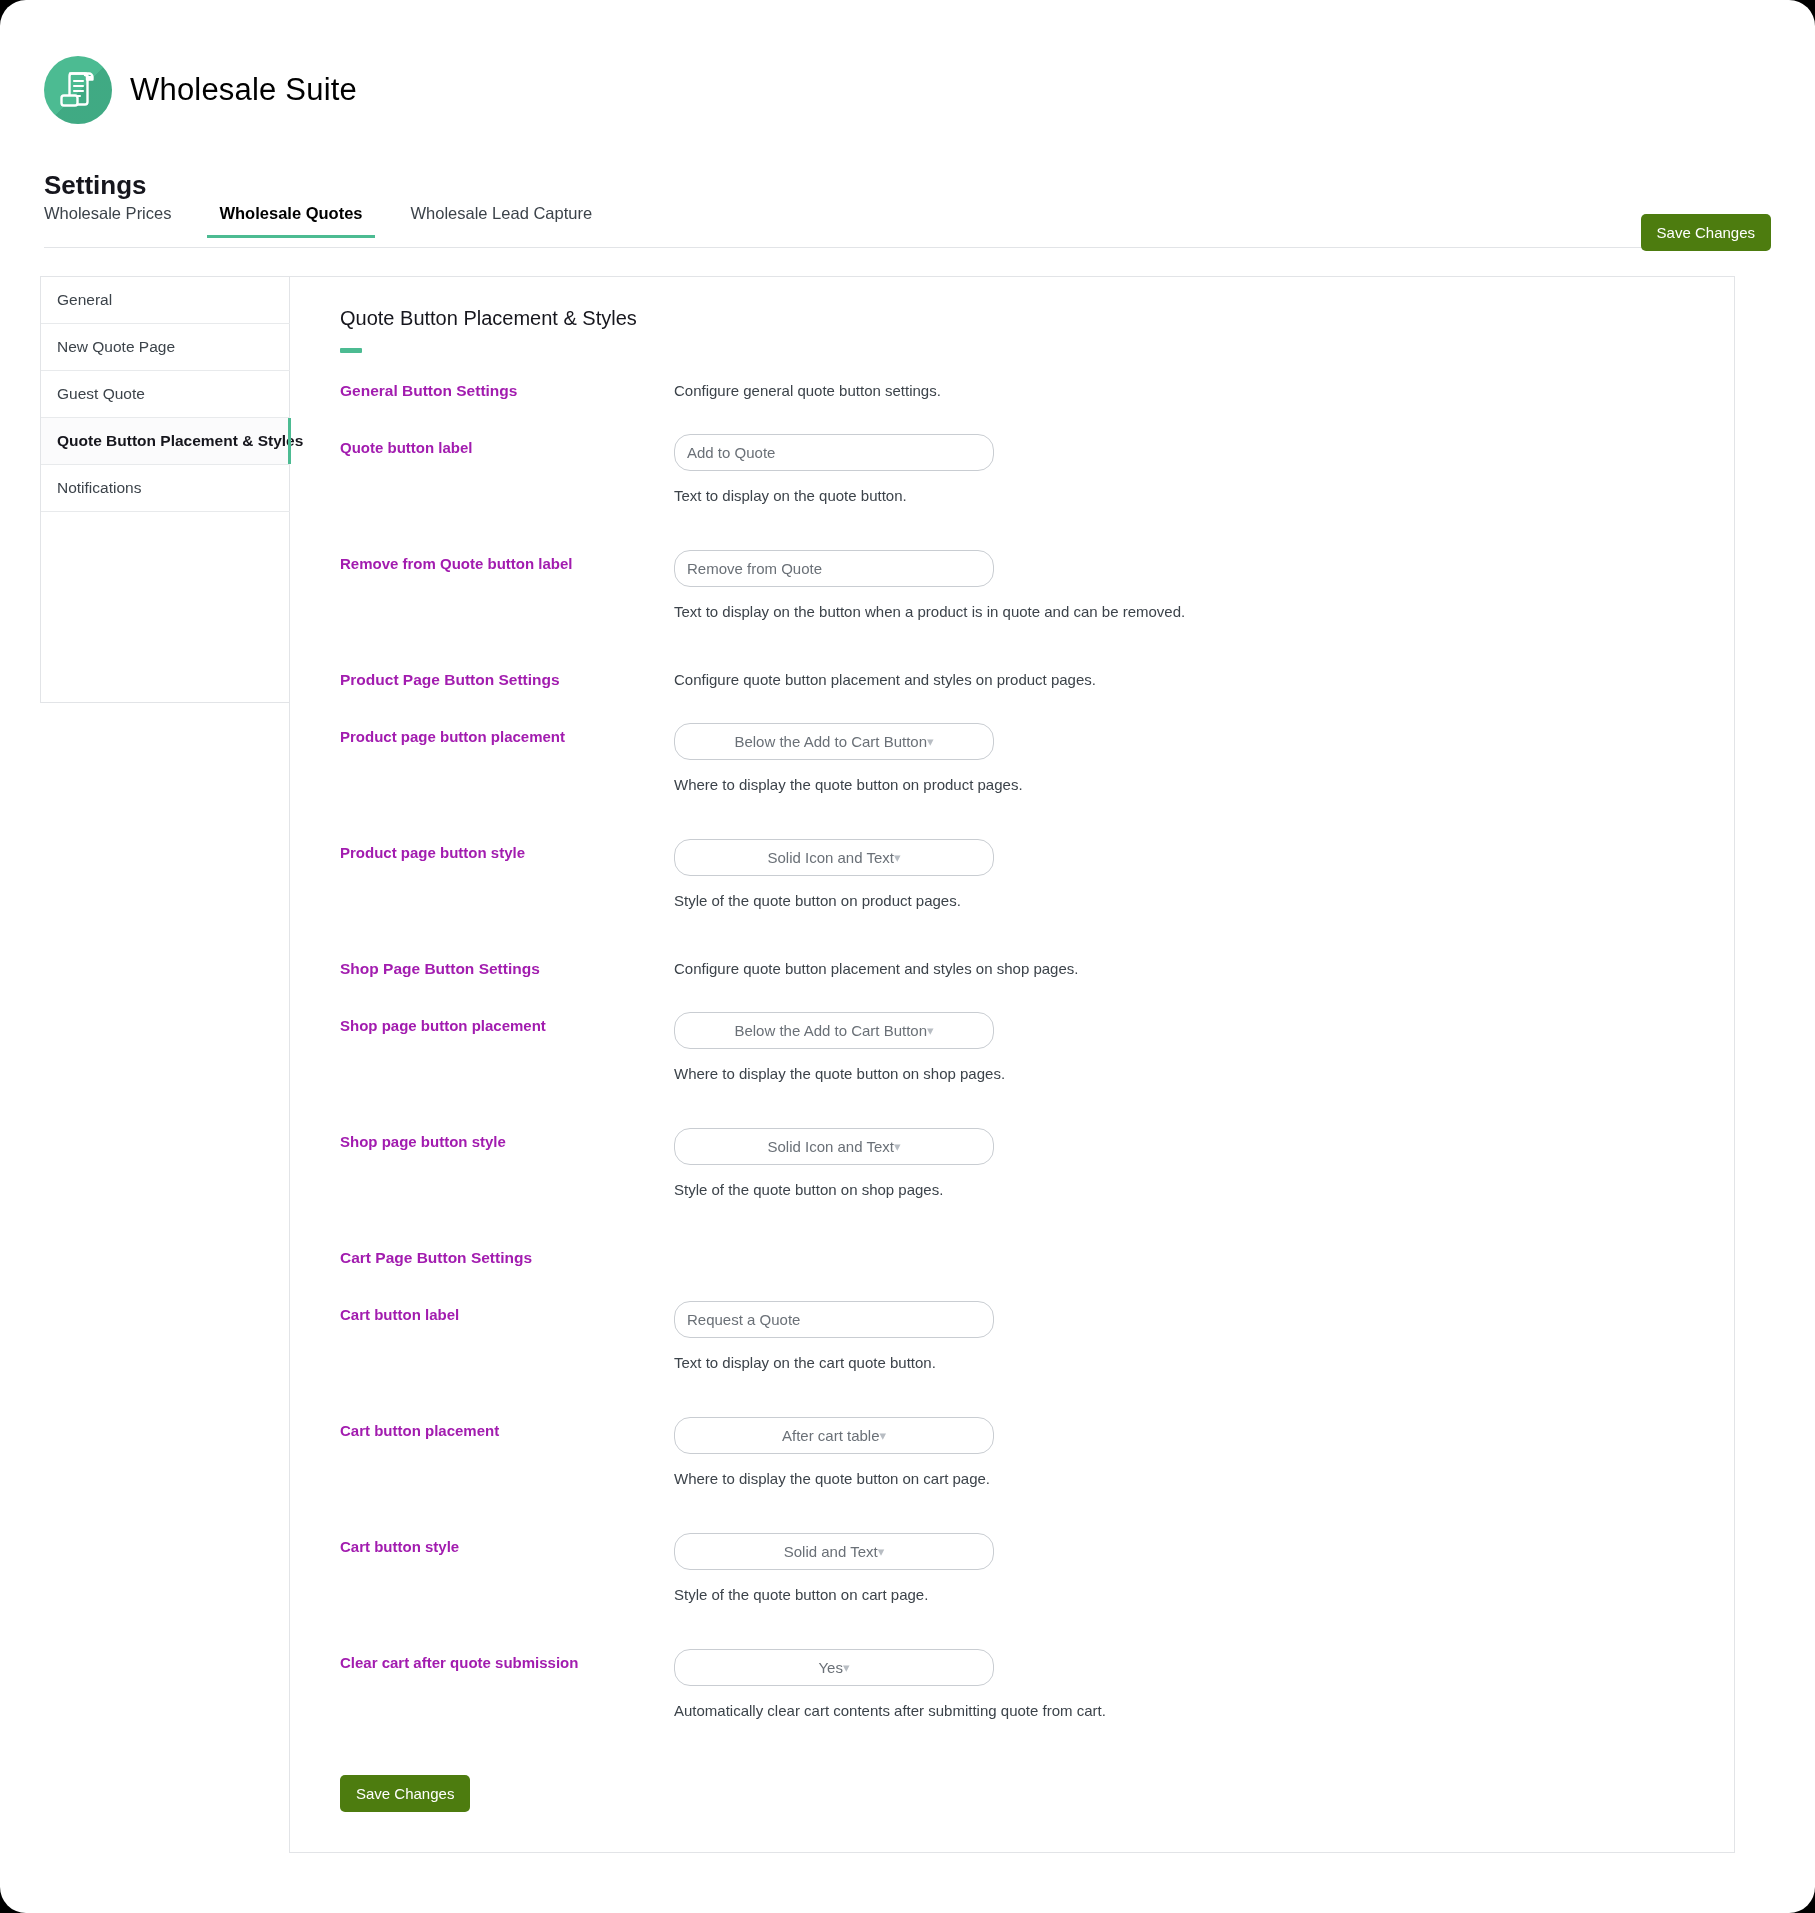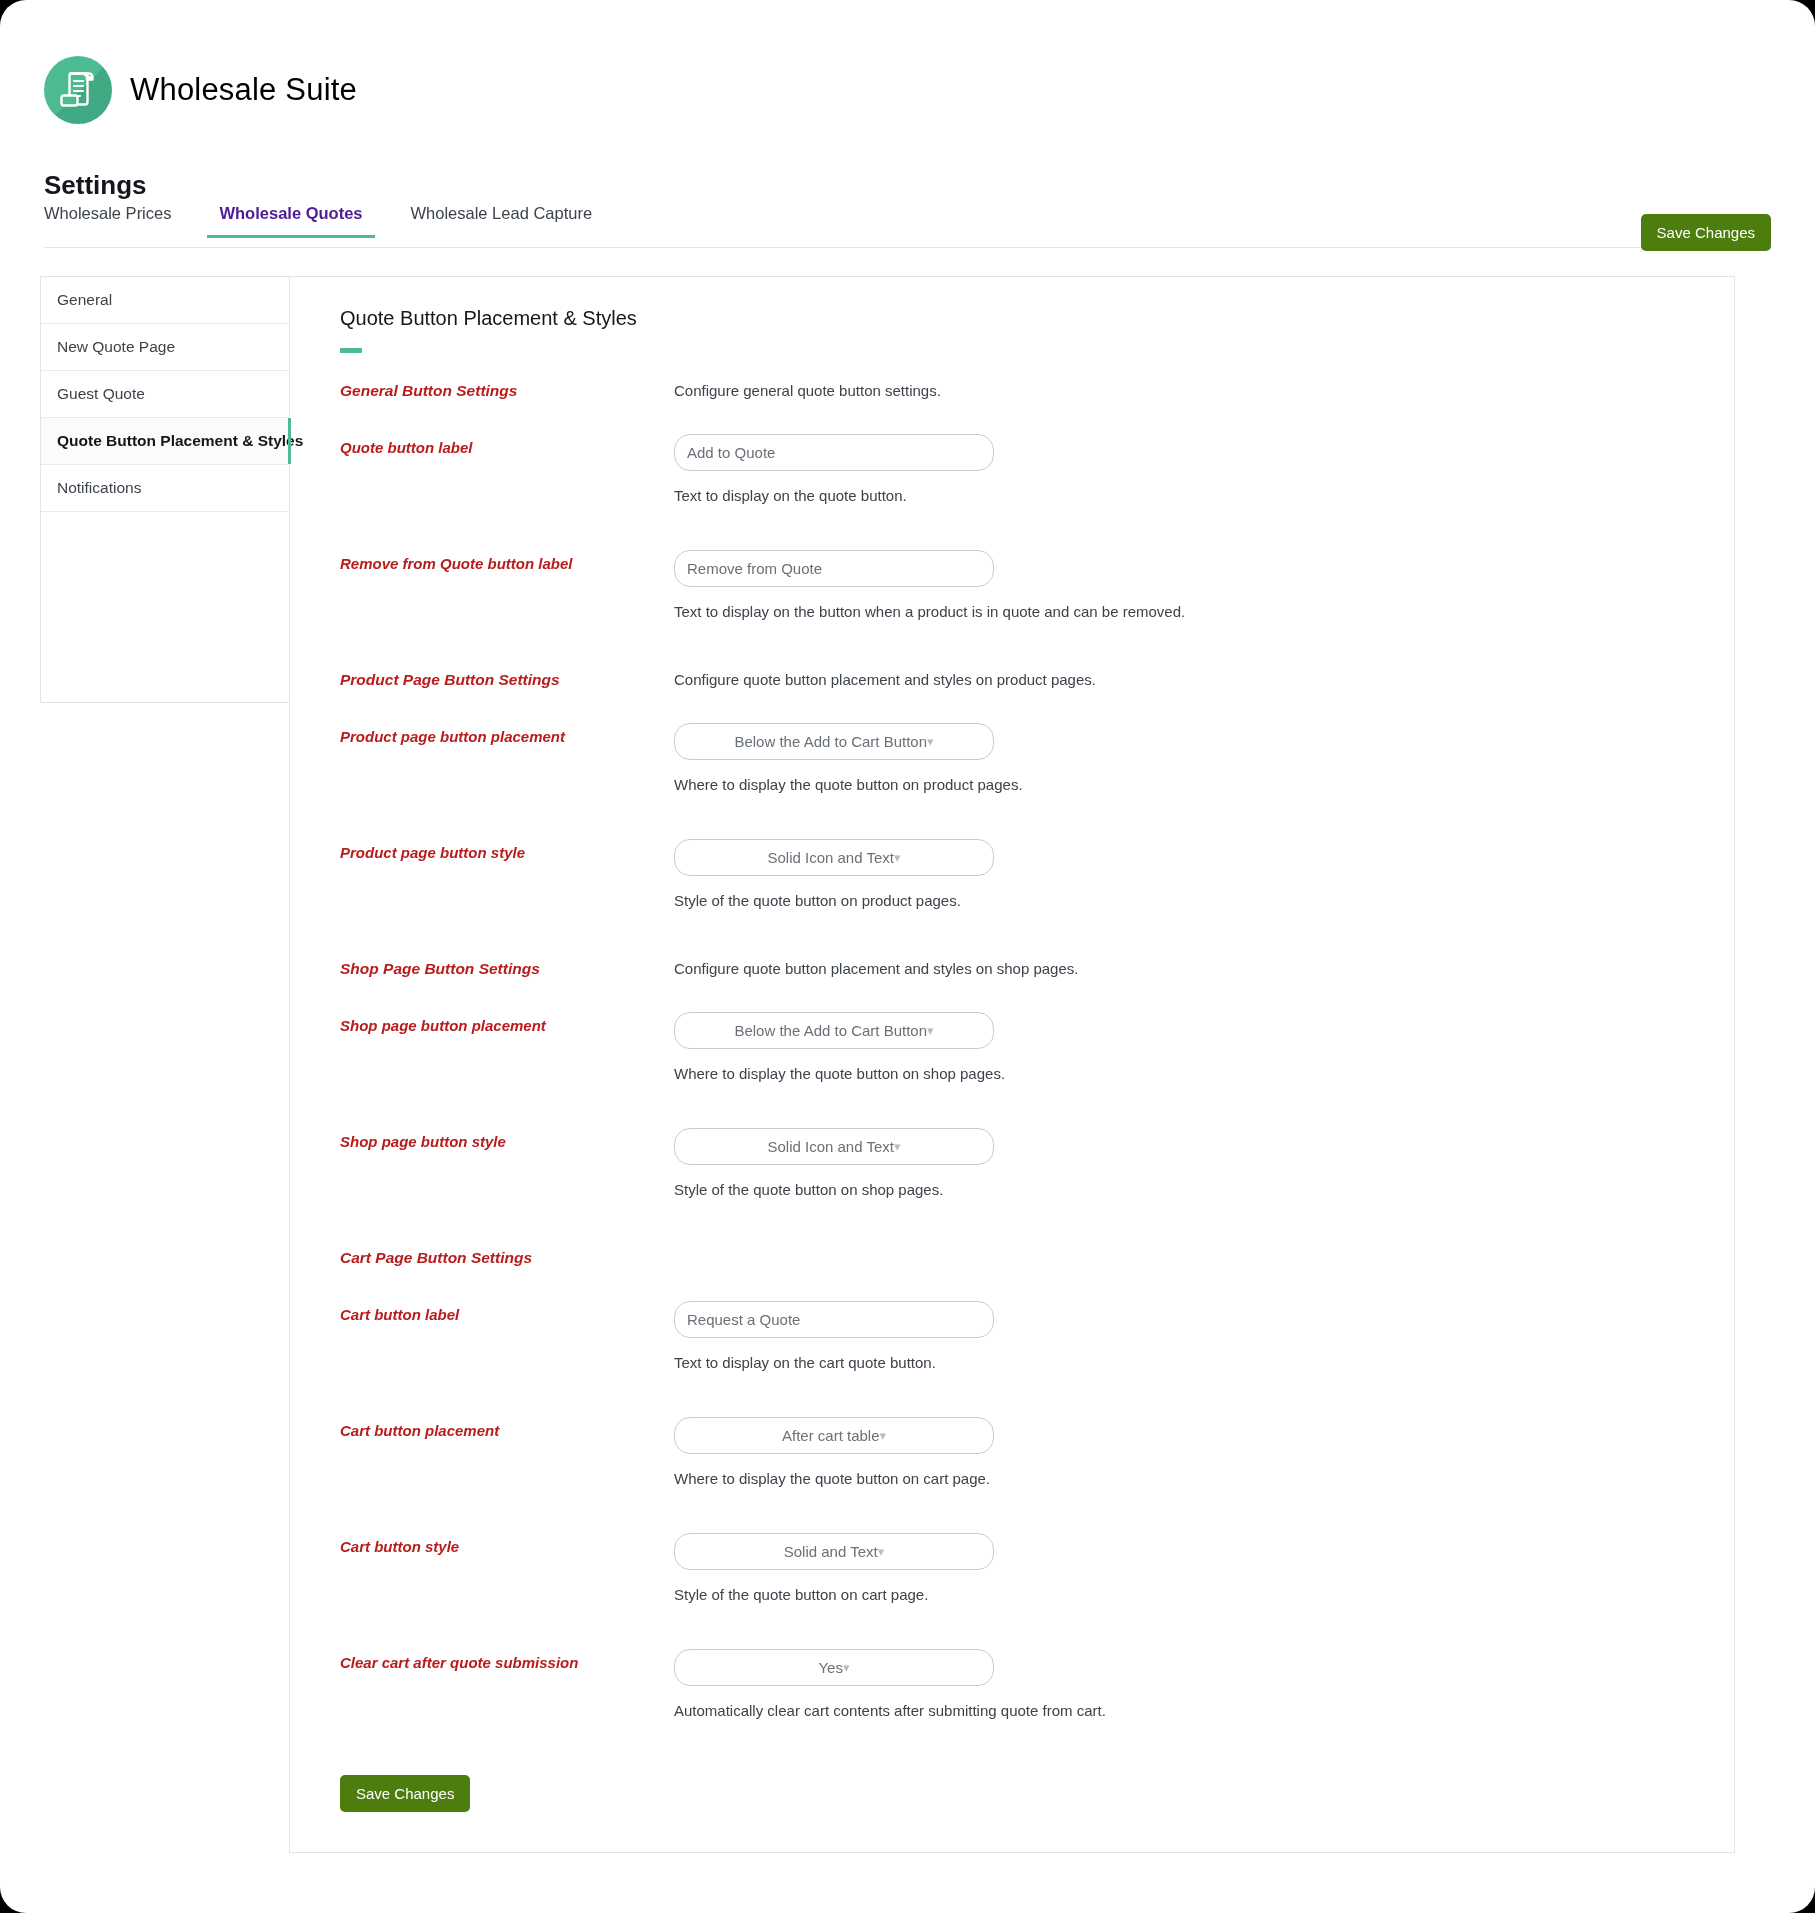--- a/index.html
+++ b/index.html
@@ -72,21 +72,21 @@
   .tabs { display: flex; align-items: flex-start; height: 100%; }
   .tab {
     font-size: 16.5px;
     color: #3c434a;
     padding: 8px 0 14px 0;
     margin-right: 48px;
     position: relative;
     cursor: pointer;
     white-space: nowrap;
   }
-  .tab.active { color: #4c1d95; font-weight: 600; }
+  .tab.active { color: #000000; font-weight: 600; }
   .tab.active::after {
     content: "";
     position: absolute;
     left: -12px; right: -12px; bottom: -1px;
     height: 3px;
     background: #4cbb92;
   }
 
   .btn-primary {
     background: #4d7c0f;
@@ -173,23 +173,22 @@
   
   .row {
     display: flex;
     align-items: flex-start;
     padding-left: 24px;
   }
   .row .lbl {
     width: 334px;
     flex: 0 0 334px;
     font-size: 15px;
-    color: #b91c1c;
+    color: #a21caf;
     padding-top: 5px;
-    font-style: italic;
   }
   .row .fld { flex: 1 1 auto; }
 
   .section-head .lbl { font-weight: bold; font-size: 15.5px; }
   .section-head .fld {
     font-size: 15px;
     color: #3c434a;
     padding-top: 5px;
   }
   .section-head { margin-bottom: 34px; }

